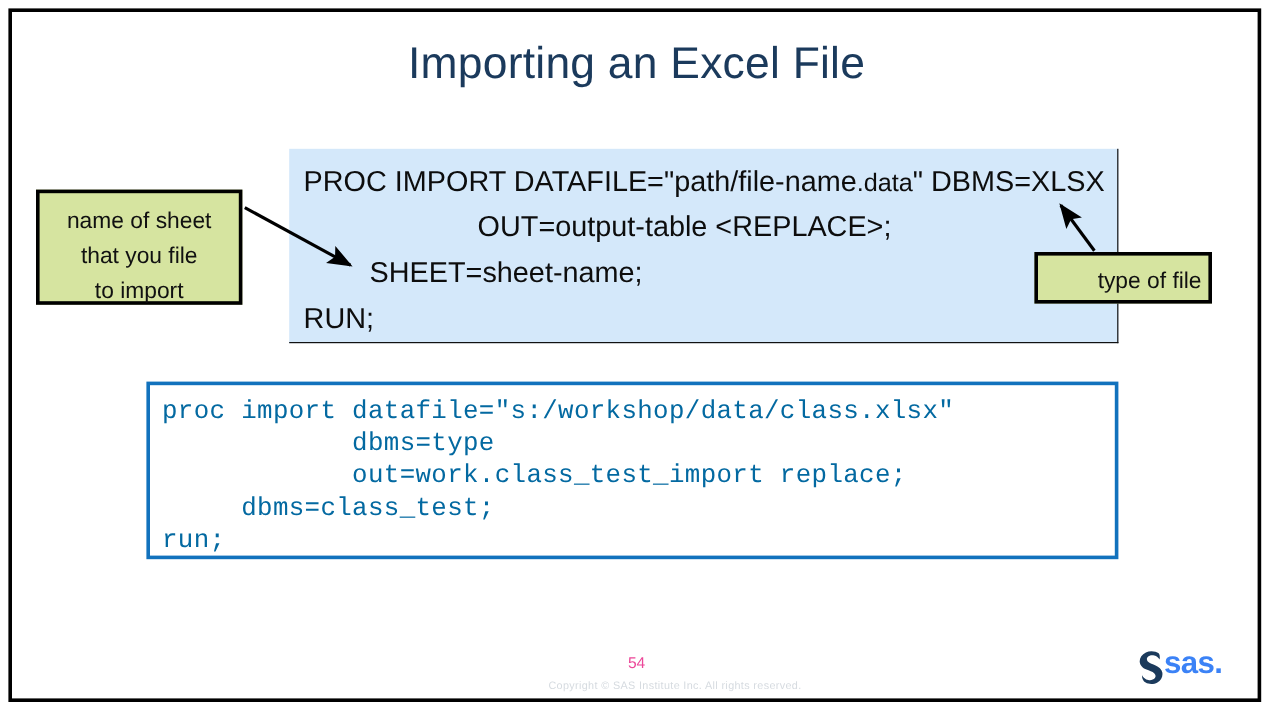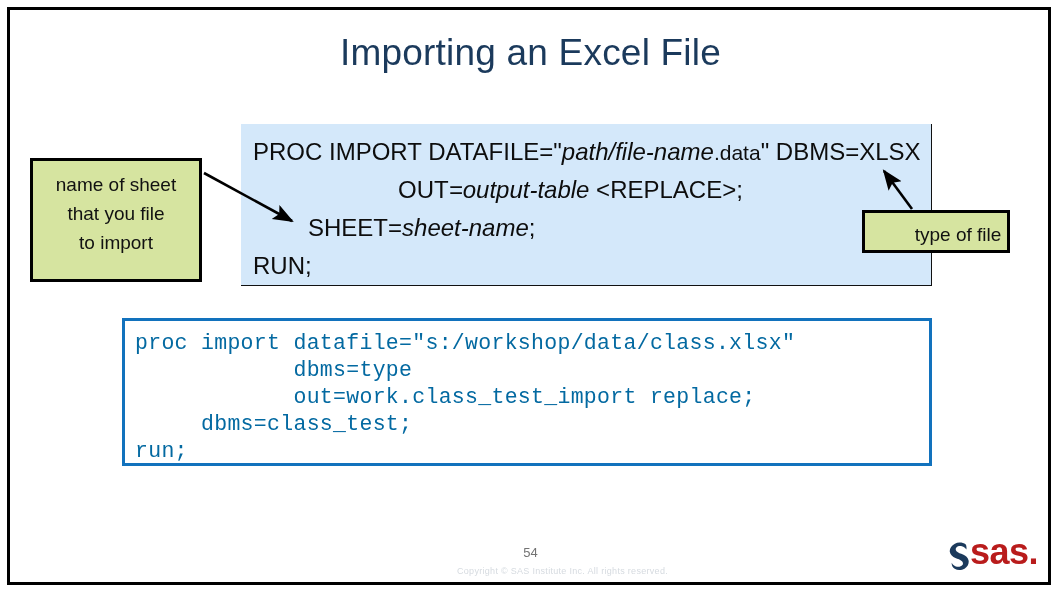--- a/index.html
+++ b/index.html
@@ -58,21 +58,20 @@
   }
   .syn-line {
     position: absolute;
     font-family: "Liberation Sans", sans-serif;
     font-size: 24px;
     line-height: 28px;
     color: #0d0d0d;
     white-space: nowrap;
   }
   .syn-line .it {
-    font-style: italic;
   }
   .syn-line .small {
     font-size: 21px;
   }
   #syn-l1 { left: 12px; top: 14px; }
   #syn-l2 { left: 157px; top: 52px; }
   #syn-l3 { left: 67px; top: 90px; }
   #syn-l4 { left: 12px; top: 128px; }
 
   
@@ -82,21 +81,21 @@
     border: 3px solid #000000;
     box-sizing: border-box;
     color: #111111;
     font-family: "Liberation Sans", sans-serif;
     text-align: center;
   }
   #callout-left {
     left: 30px;
     top: 158px;
     width: 172px;
-    height: 124px;
+    height: 96px;
     font-size: 19px;
     line-height: 29px;
     padding-top: 9px;
   }
   #callout-right {
     left: 862px;
     top: 210px;
     width: 148px;
     height: 43px;
     font-size: 19px;
@@ -143,21 +142,21 @@
   }
 
   
   #page-number {
     position: absolute;
     left: 0;
     top: 545px;
     width: 1061px;
     text-align: center;
     font-size: 13px;
-    color: #737373;
+    color: #ec4899;
     font-family: "Liberation Sans", sans-serif;
   }
   #copyright {
     position: absolute;
     left: 0;
     top: 566px;
     width: 1061px;
     text-align: center;
     font-size: 9px;
     color: #d6dbe0;
@@ -172,23 +171,23 @@
     left: 948px;
     top: 538px;
     width: 90px;
     height: 32px;
   }
   #sas-logo-text {
     position: absolute;
     left: 22px;
     top: -2px;
     font-family: "Liberation Sans", sans-serif;
-    font-size: 36px;
+    font-size: 26px;
     font-weight: bold;
-    color: #b91c1c;
+    color: #3b82f6;
     letter-spacing: -0.5px;
     line-height: 32px;
   }
 </style>
 </head>
 <body>
 
 <div id="slide">
 
   <div id="frame"></div>

